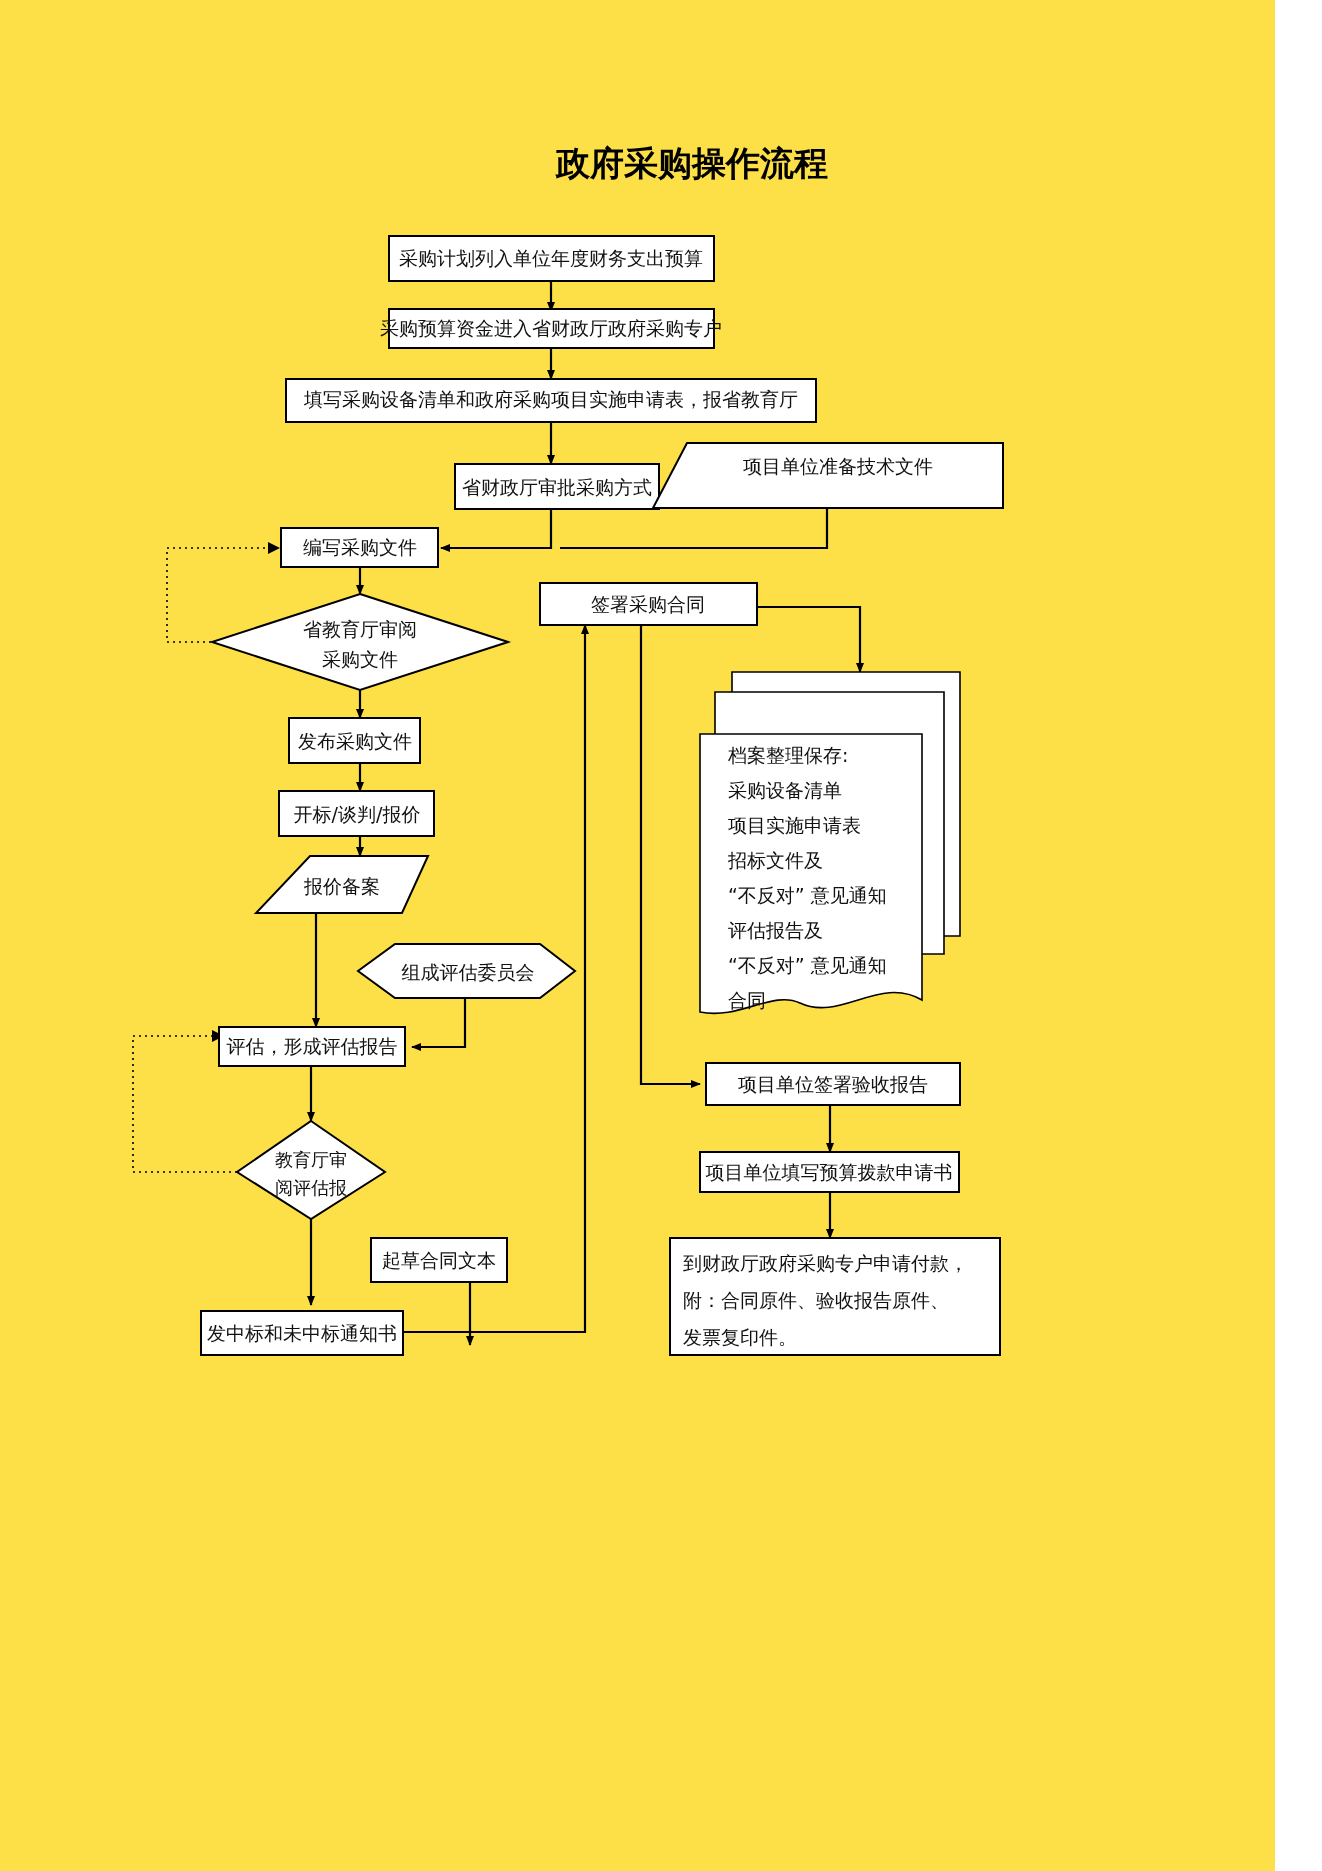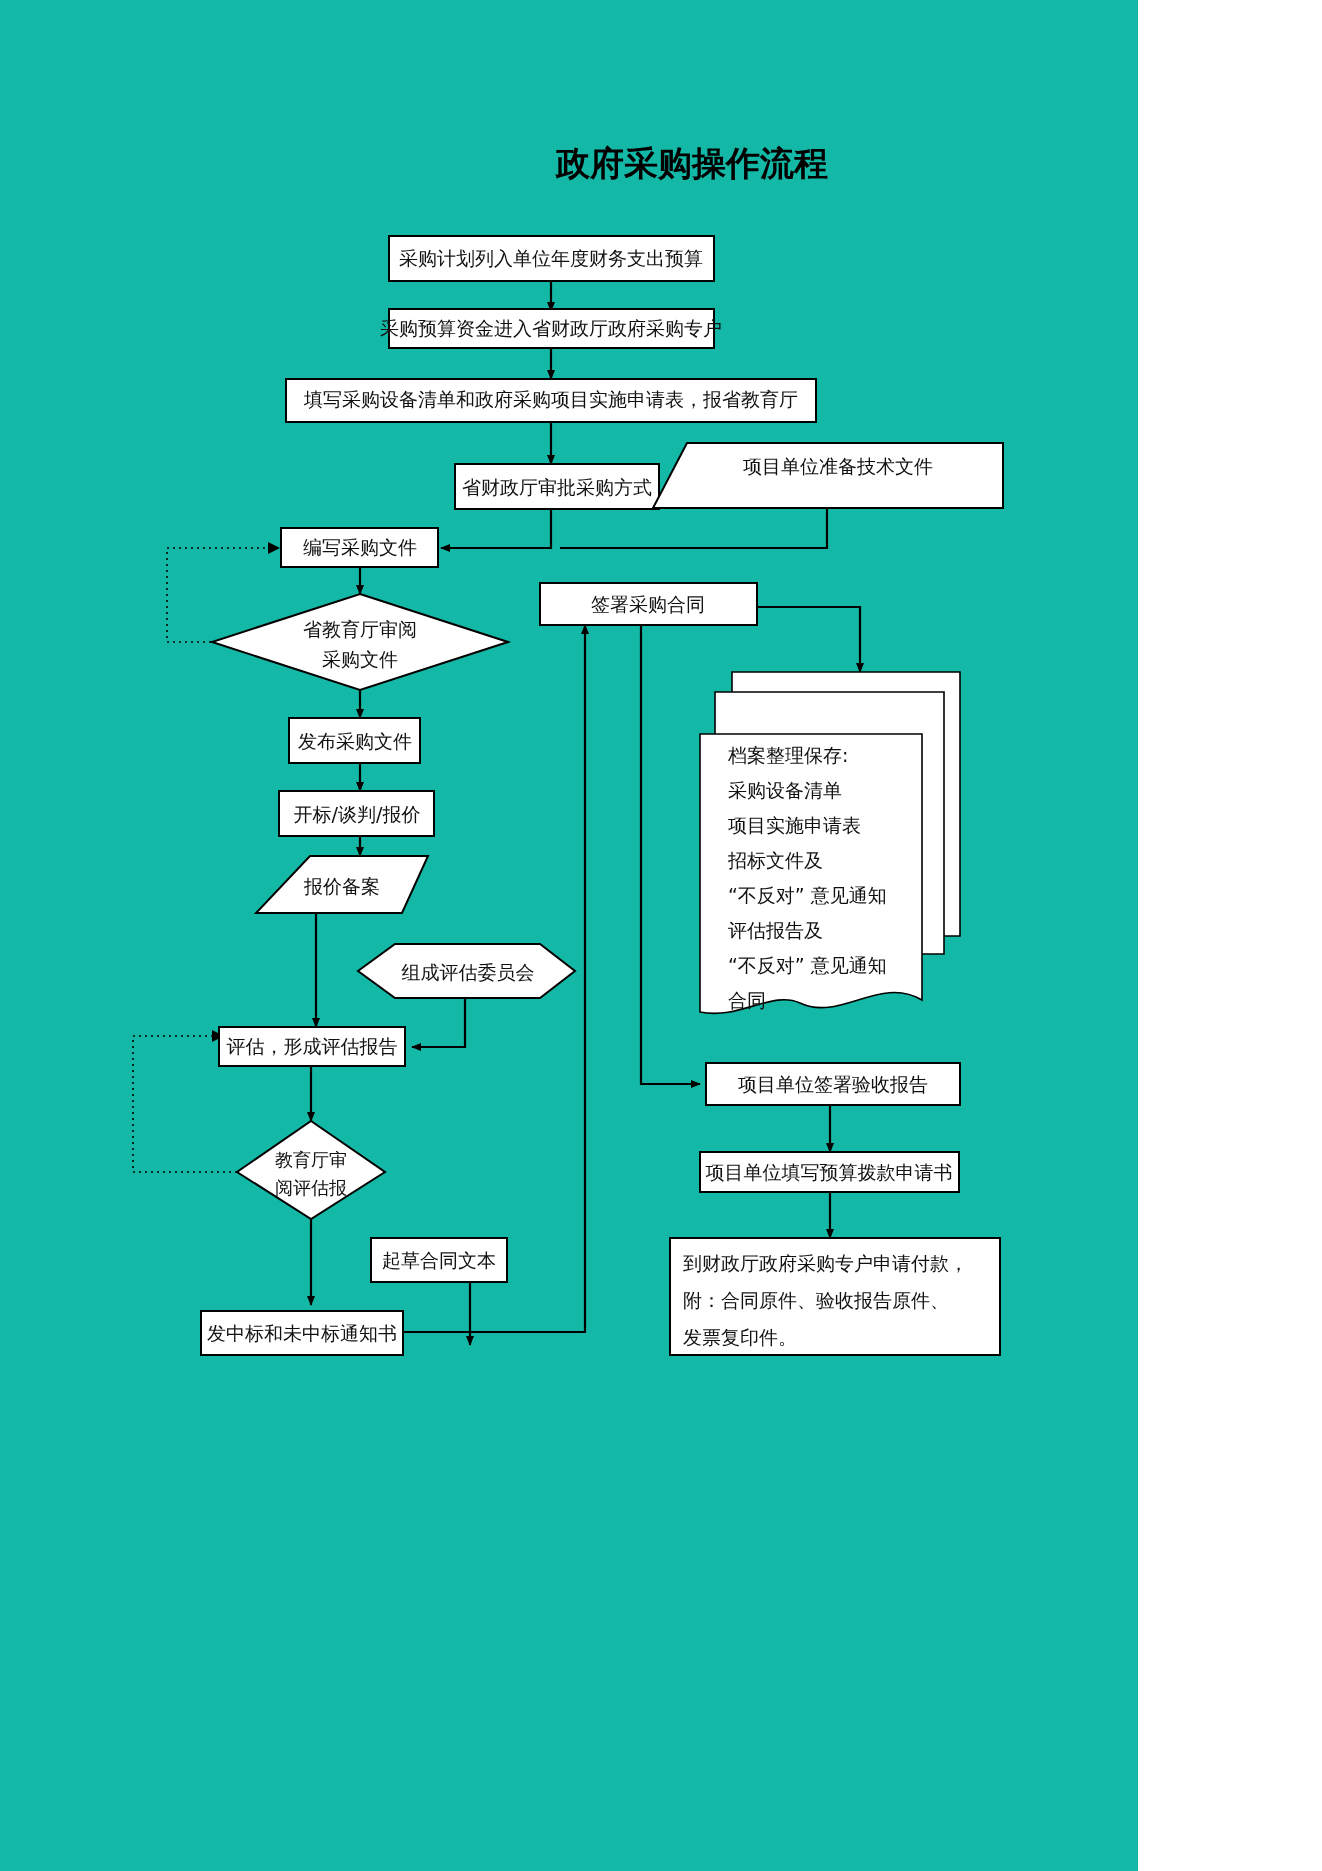--- a/index.html
+++ b/index.html
@@ -1,17 +1,17 @@
 <!DOCTYPE html>
 <html><head>
 <meta charset="utf-8">
 <style>
   html,body{margin:0;padding:0;background:#ffffff;}
   body{width:1322px;height:1871px;font-family:"DejaVu Sans","Liberation Sans",sans-serif;}
-  #sheet{position:relative;width:1138px;height:1871px;background:#14b8a6;overflow:hidden;}
+  #sheet{position:relative;width:1275px;height:1871px;background:#fde047;overflow:hidden;}
   svg{display:block;}
   .shape{fill:#ffffff;stroke:#000000;stroke-width:2;}
   .shape-thin{fill:#ffffff;stroke:#000000;stroke-width:1.6;}
   .conn{stroke:#000000;stroke-width:2.2;fill:none;}
   .conn-dot{stroke:#000000;stroke-width:1.6;fill:none;stroke-dasharray:2 4;}
   .lbl{font-family:"DejaVu Sans","Liberation Sans",sans-serif;font-size:19px;fill:#111;}
   .lbl-sm{font-family:"DejaVu Sans","Liberation Sans",sans-serif;font-size:18px;fill:#111;}
   .title{font-family:"DejaVu Serif","Liberation Serif",serif;font-size:34px;font-weight:bold;fill:#000;}
 </style>
 </head>

